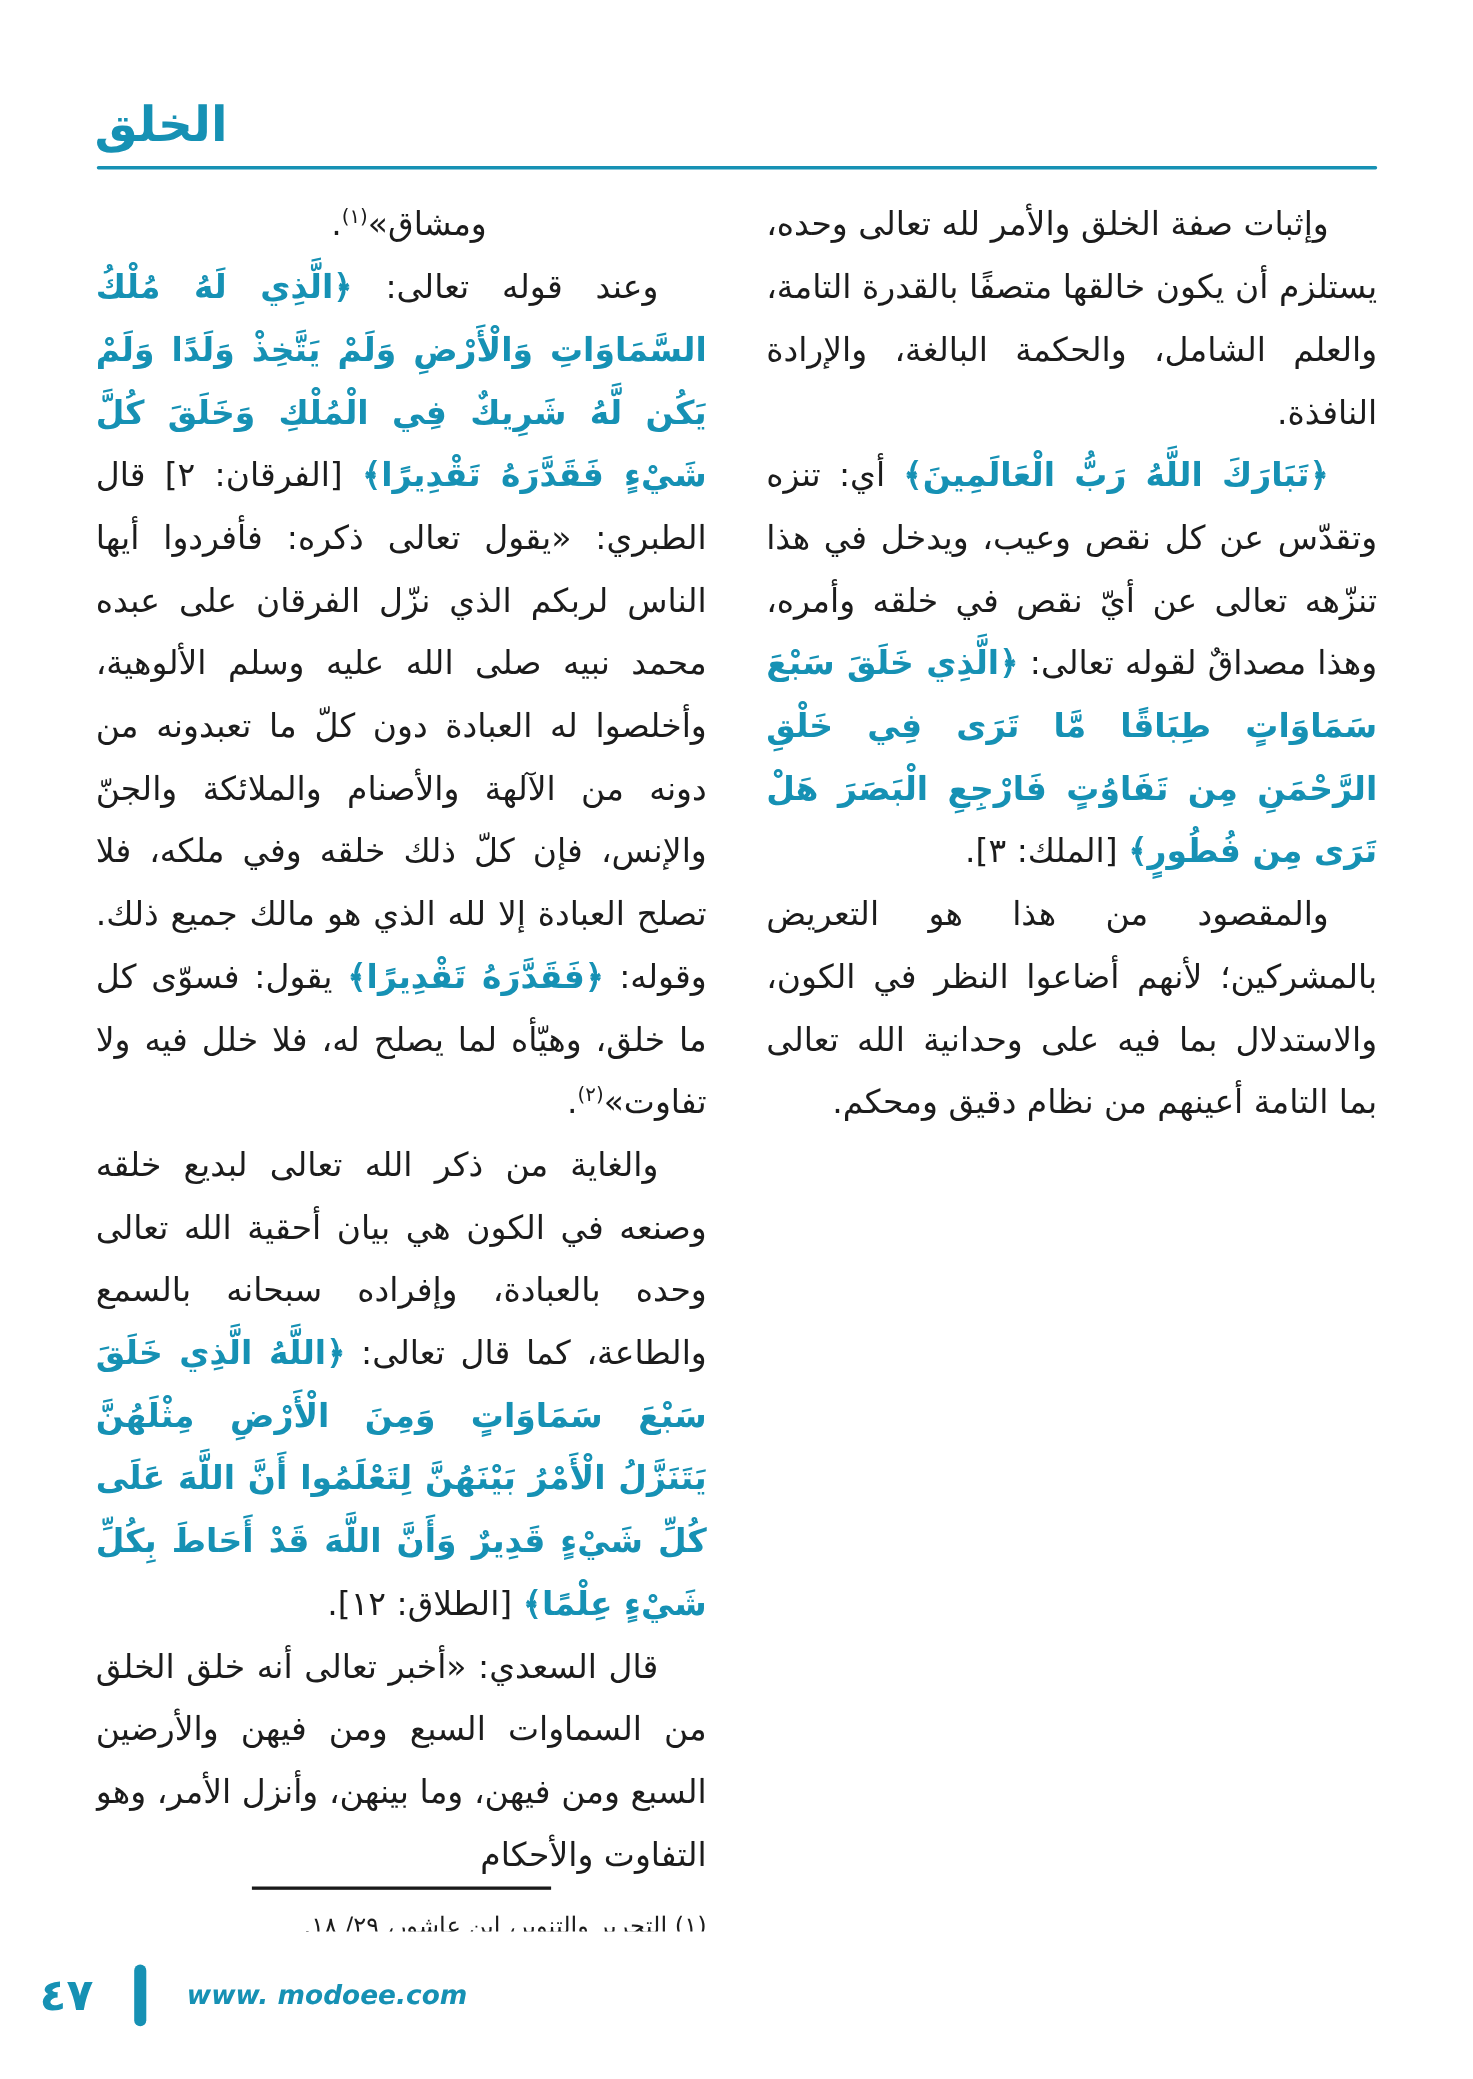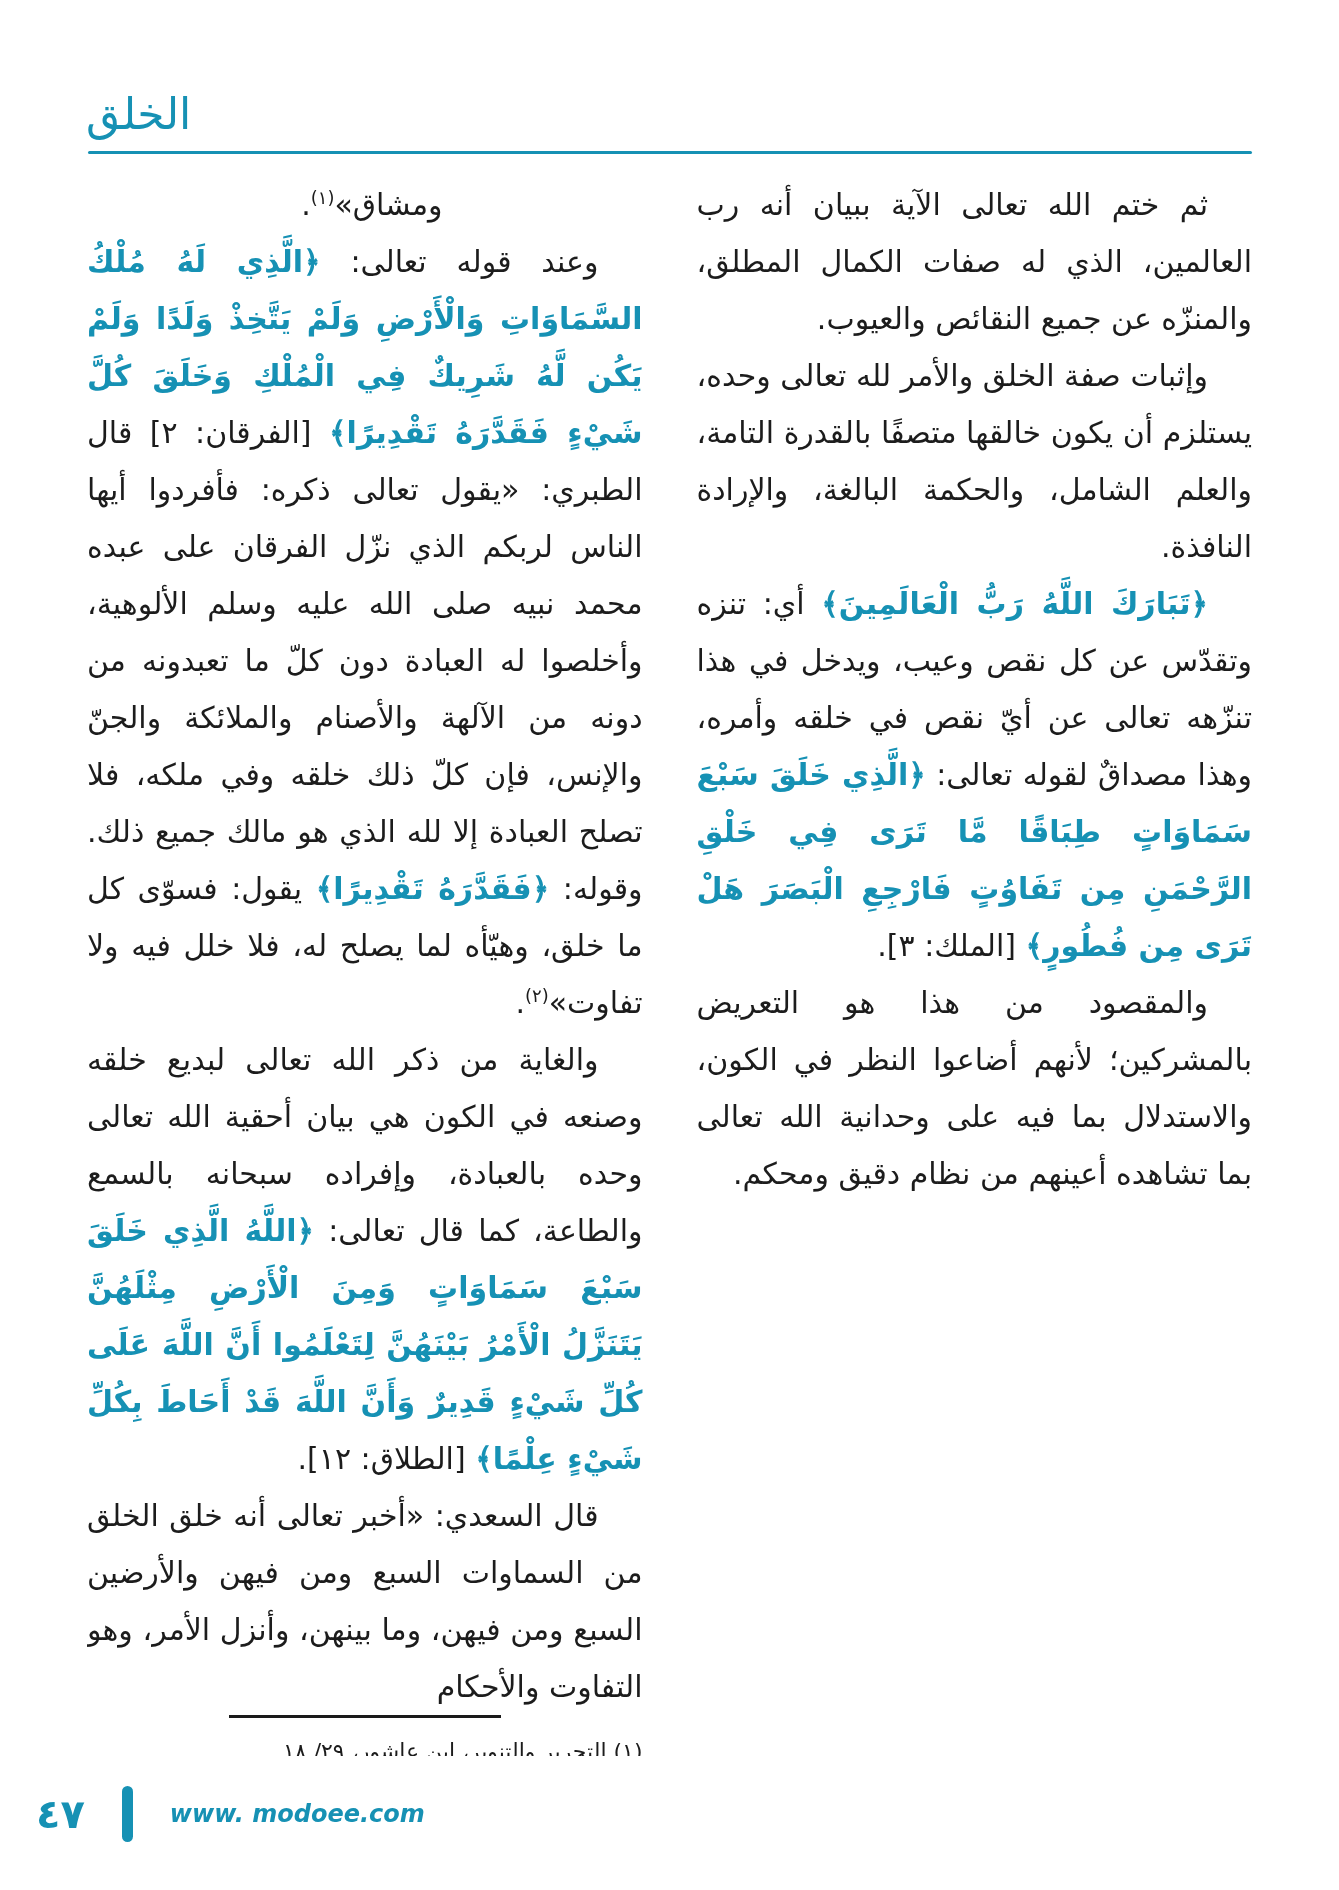--- a/index.html
+++ b/index.html
@@ -13,21 +13,21 @@
     overflow:hidden;
     direction:rtl;
     font-family:"DejaVu Sans", sans-serif;
     color:var(--ink);
   }
 
   
   .logo {
     position:absolute; top:92px; left:86px;
     color:var(--accent);
-    font-size:44px; font-weight:normal;
+    font-size:44px; font-weight:bold;
     line-height:1;
     direction:rtl;
   }
   .header-rule {
     position:absolute; top:151px; left:88px;
     width:1164px; height:3px;
     background:var(--accent);
     border-radius:2px;
   }
 
@@ -97,24 +97,23 @@
 
 <div class="page">
 
   <div class="logo">الخلق</div>
   <div class="header-rule"></div>
 
   <div class="columns">
 
     <div class="col">
       <div class="col-text">
-          <p class="para"><span class="seg-text">ثم ختم الله تعالى الآية ببيان أنه رب العالمين، الذي له صفات الكمال المطلق، والمنزّه عن جميع النقائص والعيوب.</span></p>
           <p class="para"><span class="seg-text">وإثبات صفة الخلق والأمر لله تعالى وحده، يستلزم أن يكون خالقها متصفًا بالقدرة التامة، والعلم الشامل، والحكمة البالغة، والإرادة النافذة.</span></p>
           <p class="para"><span class="seg-verse">﴿تَبَارَكَ اللَّهُ رَبُّ الْعَالَمِينَ﴾</span><span class="seg-text"> أي: تنزه وتقدّس عن كل نقص وعيب، ويدخل في هذا تنزّهه تعالى عن أيّ نقص في خلقه وأمره، وهذا مصداقٌ لقوله تعالى: </span><span class="seg-verse">﴿الَّذِي خَلَقَ سَبْعَ سَمَاوَاتٍ طِبَاقًا مَّا تَرَى فِي خَلْقِ الرَّحْمَنِ مِن تَفَاوُتٍ فَارْجِعِ الْبَصَرَ هَلْ تَرَى مِن فُطُورٍ﴾</span><span class="seg-ref"> [الملك: ٣].</span></p>
-          <p class="para"><span class="seg-text">والمقصود من هذا هو التعريض بالمشركين؛ لأنهم أضاعوا النظر في الكون، والاستدلال بما فيه على وحدانية الله تعالى بما تشاهده أعينهم من نظام دقيق ومحكم.</span></p>
+          <p class="para"><span class="seg-text">والمقصود من هذا هو التعريض بالمشركين؛ لأنهم أضاعوا النظر في الكون، والاستدلال بما فيه على وحدانية الله تعالى بما التامة أعينهم من نظام دقيق ومحكم.</span></p>
         </div>
     </div>
 
     <div class="col">
       <div class="col-text">
           <p class="para" style="text-indent: 200px;"><span class="seg-text">ومشاق»</span><span class="seg-fn">(١)</span><span class="seg-text">.</span></p>
           <p class="para"><span class="seg-text">وعند قوله تعالى: </span><span class="seg-verse">﴿الَّذِي لَهُ مُلْكُ السَّمَاوَاتِ وَالْأَرْضِ وَلَمْ يَتَّخِذْ وَلَدًا وَلَمْ يَكُن لَّهُ شَرِيكٌ فِي الْمُلْكِ وَخَلَقَ كُلَّ شَيْءٍ فَقَدَّرَهُ تَقْدِيرًا﴾</span><span class="seg-ref"> [الفرقان: ٢] </span><span class="seg-text">قال الطبري: «يقول تعالى ذكره: فأفردوا أيها الناس لربكم الذي نزّل الفرقان على عبده محمد نبيه صلى الله عليه وسلم الألوهية، وأخلصوا له العبادة دون كلّ ما تعبدونه من دونه من الآلهة والأصنام والملائكة والجنّ والإنس، فإن كلّ ذلك خلقه وفي ملكه، فلا تصلح العبادة إلا لله الذي هو مالك جميع ذلك. وقوله: </span><span class="seg-verse">﴿فَقَدَّرَهُ تَقْدِيرًا﴾</span><span class="seg-text"> يقول: فسوّى كل ما خلق، وهيّأه لما يصلح له، فلا خلل فيه ولا تفاوت»</span><span class="seg-fn">(٢)</span><span class="seg-text">.</span></p>
           <p class="para"><span class="seg-text">والغاية من ذكر الله تعالى لبديع خلقه وصنعه في الكون هي بيان أحقية الله تعالى وحده بالعبادة، وإفراده سبحانه بالسمع والطاعة، كما قال تعالى: </span><span class="seg-verse">﴿اللَّهُ الَّذِي خَلَقَ سَبْعَ سَمَاوَاتٍ وَمِنَ الْأَرْضِ مِثْلَهُنَّ يَتَنَزَّلُ الْأَمْرُ بَيْنَهُنَّ لِتَعْلَمُوا أَنَّ اللَّهَ عَلَى كُلِّ شَيْءٍ قَدِيرٌ وَأَنَّ اللَّهَ قَدْ أَحَاطَ بِكُلِّ شَيْءٍ عِلْمًا﴾</span><span class="seg-ref"> [الطلاق: ١٢].</span></p>
           <p class="para"><span class="seg-text">قال السعدي: «أخبر تعالى أنه خلق الخلق من السماوات السبع ومن فيهن والأرضين السبع ومن فيهن، وما بينهن، وأنزل الأمر، وهو التفاوت والأحكام</span></p>
         </div>

